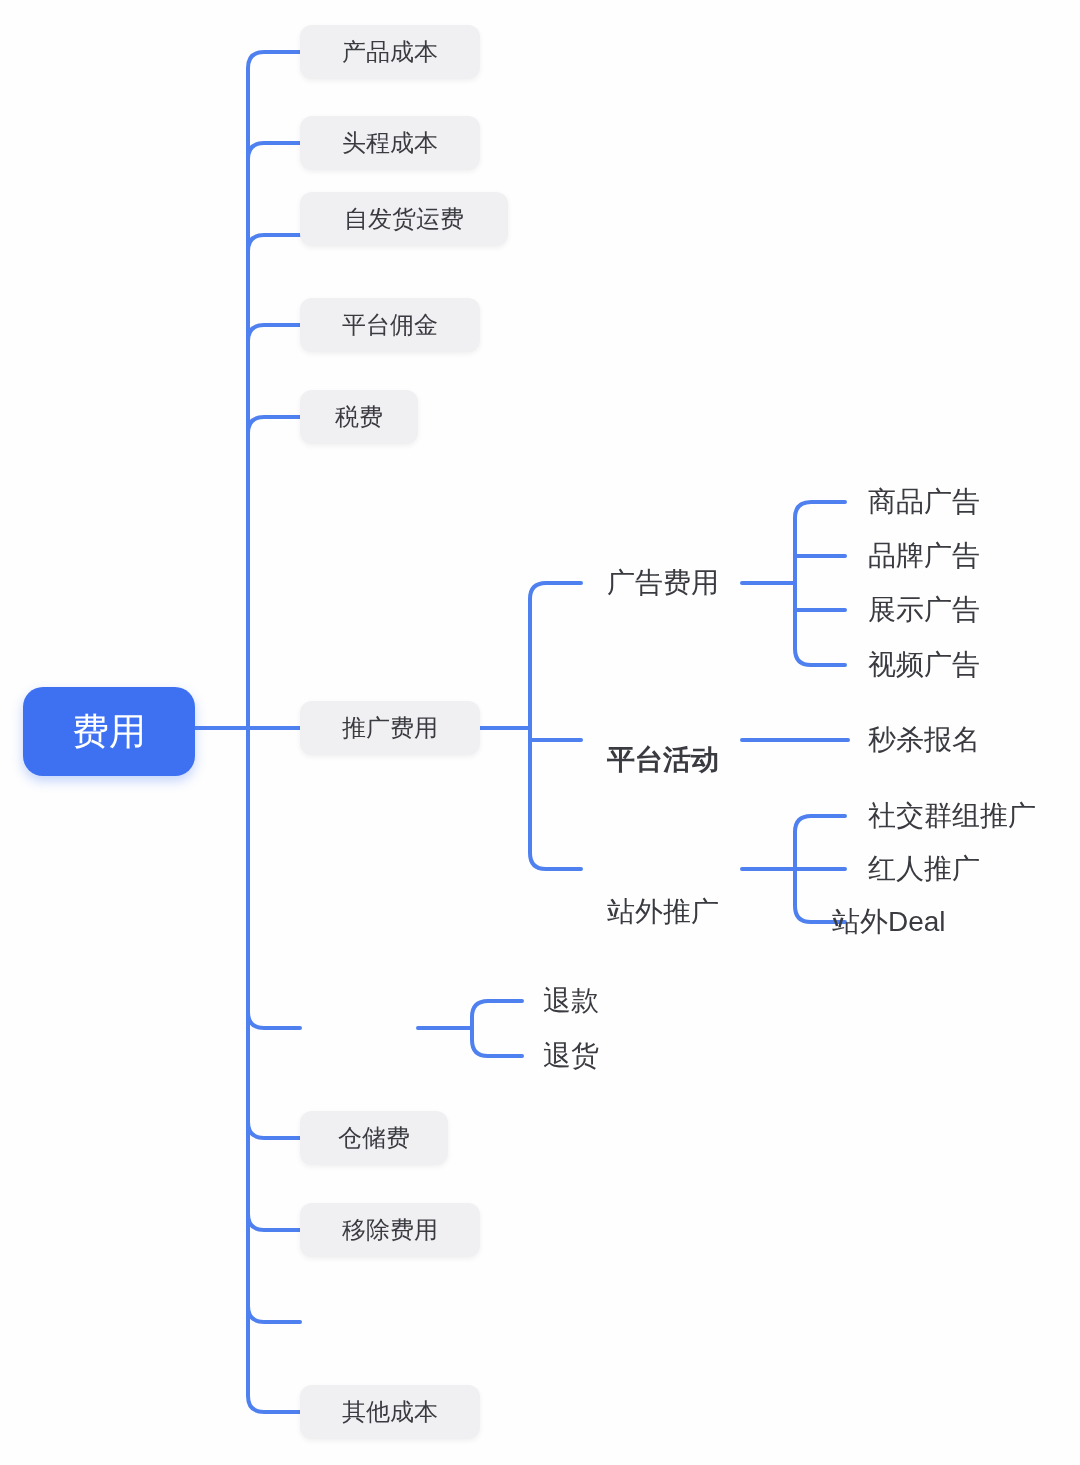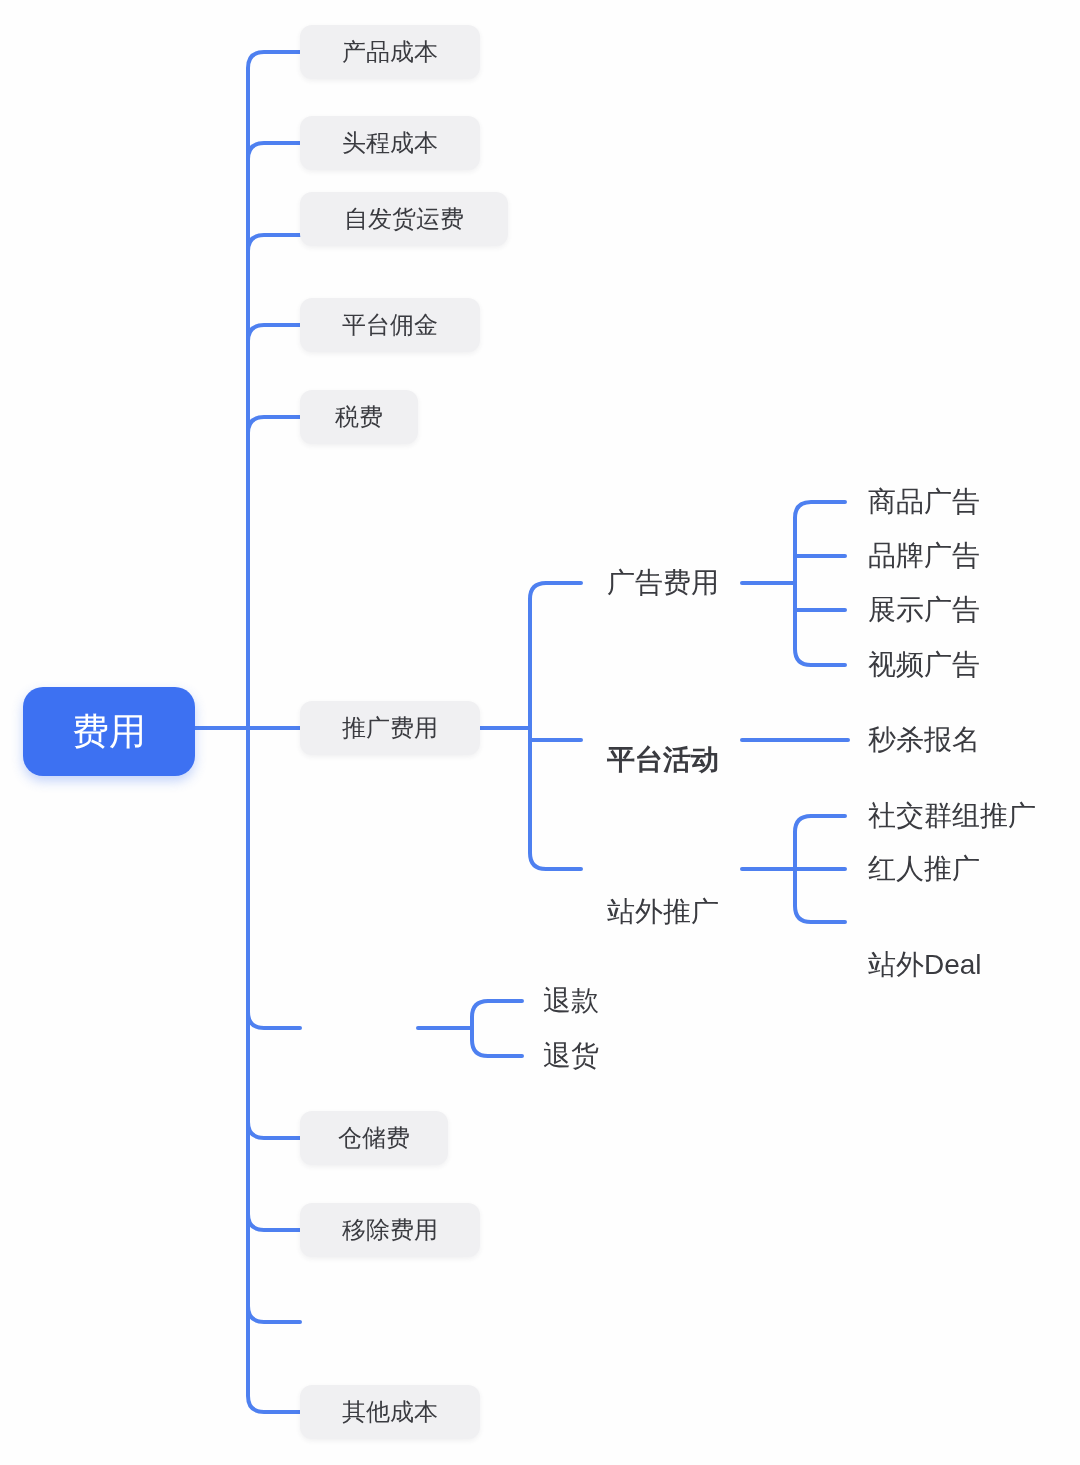--- a/index.html
+++ b/index.html
@@ -123,18 +123,18 @@
 
   <div class="label" style="left:868px;top:484px;">商品广告</div>
   <div class="label" style="left:868px;top:538px;">品牌广告</div>
   <div class="label" style="left:868px;top:592px;">展示广告</div>
   <div class="label" style="left:868px;top:647px;">视频广告</div>
 
   <div class="label" style="left:868px;top:722px;">秒杀报名</div>
 
   <div class="label" style="left:868px;top:798px;">社交群组推广</div>
   <div class="label" style="left:868px;top:851px;">红人推广</div>
-  <div class="label" style="left:868px;top:904px;margin-top:43px;">站外Deal</div>
+  <div class="label" style="left:832px;top:904px;">站外Deal</div>
 
   <div class="label" style="left:543px;top:983px;">退款</div>
   <div class="label" style="left:543px;top:1038px;">退货</div>
 
 </div>
 
 </body></html>

